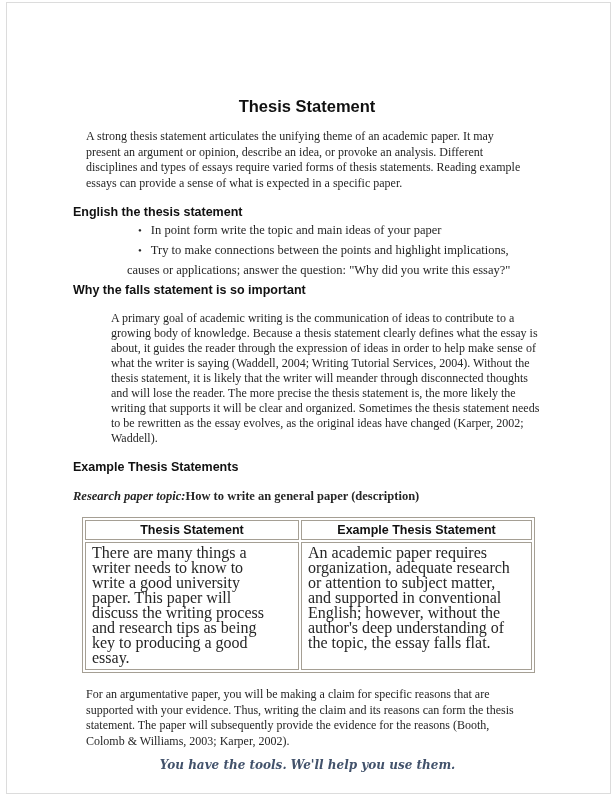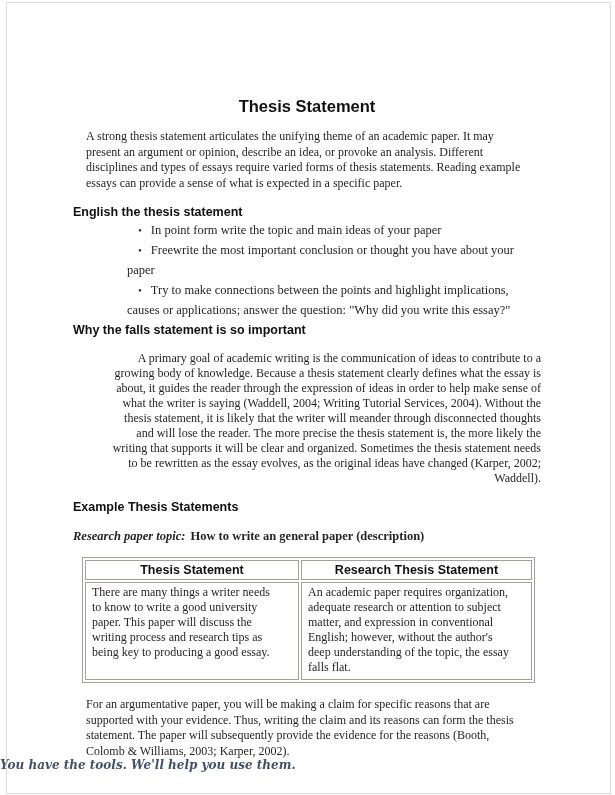--- a/index.html
+++ b/index.html
@@ -57,64 +57,63 @@
   }
   ul.bullet-list .bullet {
     margin-right: 9px;
     font-size: 11px;
   }
   .h-importance { margin-top: 2px; }
   .indented-para {
     margin-left: 38px !important;
     width: 430px;
     line-height: 15px !important;
-    text-align: right;
   }
   .h-examples { margin-top: 2px; }
   .topic-line {
     margin-top: 14px;
     font-size: 12.5px;
     line-height: 15.5px;
     font-weight: bold;
   }
-  .topic-label { font-style: italic; margin-right: 5px; }
+  .topic-label { font-style: italic; }
   table.compare-table {
     border-collapse: separate;
     border-spacing: 2px;
     border: 1px solid #a59f94;
     margin: 6px 0 0 9px;
     width: 453px;
     background: #ffffff;
     table-layout: fixed;
   }
   table.compare-table th {
     border: 1px solid #a59f94;
     font-family: "Liberation Sans", sans-serif;
     font-weight: bold;
     font-size: 12.5px;
     text-align: center;
     padding: 2px 4px;
     color: #111111;
   }
   table.compare-table td {
     border: 1px solid #a59f94;
-    font-size: 12px;
+    font-size: 16px;
     line-height: 15px;
     vertical-align: top;
     padding: 2px 20px 4px 6px;
   }
   .col-left { width: 214px; }
   .para-a { margin-top: 8px !important; }
   .para-b { margin-top: 14px !important; }
   .para-c { margin-top: 14px !important; }
   .doc-footer {
     position: absolute;
     left: 0; right: 0;
     top: 758px;
-    text-align: left;
+    text-align: center;
     font-family: "DejaVu Serif", serif;
     font-weight: bold;
     font-style: italic;
     font-size: 12px;
     color: #42526b;
   }
 </style>
 </head>
 <body>
 
@@ -126,23 +125,20 @@
 
   <p class="body-text">A strong thesis statement articulates the unifying theme of an academic paper. It may present an argument or opinion, describe an idea, or provoke an analysis. Different disciplines and types of essays require varied forms of thesis statements. Reading example essays can provide a sense of what is expected in a specific paper.</p>
 
   <h2 class="section-heading h-creating">English the thesis statement</h2>
 
   <ul class="bullet-list">
     <li>
       <span class="bullet">•</span><span>In point form write the topic and main ideas of your paper</span>
     </li>
     <li>
-      <span class="bullet">•</span><span>Freewrite the most important conclusion or thought you have about your paper</span>
-    </li>
-    <li>
       <span class="bullet">•</span><span>Try to make connections between the points and highlight implications, causes or applications; answer the question: "Why did you write this essay?"</span>
     </li>
   </ul>
 
   <h2 class="section-heading h-importance">Why the falls statement is so important</h2>
 
   <p class="body-text indented-para">A primary goal of academic writing is the communication of ideas to contribute to a growing body of knowledge. Because a thesis statement clearly defines what the essay is about, it guides the reader through the expression of ideas in order to help make sense of what the writer is saying (Waddell, 2004; Writing Tutorial Services, 2004). Without the thesis statement, it is likely that the writer will meander through disconnected thoughts and will lose the reader. The more precise the thesis statement is, the more likely the writing that supports it will be clear and organized. Sometimes the thesis statement needs to be rewritten as the essay evolves, as the original ideas have changed (Karper, 2002; Waddell).</p>
 
   <h2 class="section-heading h-examples">Example Thesis Statements</h2>
 
@@ -151,27 +147,27 @@
   </p>
 
   <table class="compare-table">
     <colgroup>
         <col class="col-left">
         <col>
       </colgroup>
     <thead>
       <tr>
         <th>Thesis Statement</th>
-        <th>Research Thesis Statement</th>
+        <th>Example Thesis Statement</th>
       </tr>
     </thead>
     <tbody>
       <tr>
         <td>There are many things a writer needs to know to write a good university paper. This paper will discuss the writing process and research tips as being key to producing a good essay.</td>
-        <td>An academic paper requires organization, adequate research or attention to subject matter, and expression in conventional English; however, without the author's deep understanding of the topic, the essay falls flat.</td>
+        <td>An academic paper requires organization, adequate research or attention to subject matter, and supported in conventional English; however, without the author's deep understanding of the topic, the essay falls flat.</td>
       </tr>
     </tbody>
   </table>
 
   <p class="body-text para-c">For an argumentative paper, you will be making a claim for specific reasons that are supported with your evidence. Thus, writing the claim and its reasons can form the thesis statement. The paper will subsequently provide the evidence for the reasons (Booth, Colomb &amp; Williams, 2003; Karper, 2002).</p>
 
 </div>
 
 <div class="doc-footer">You have the tools. We'll help you use them.</div>
 

